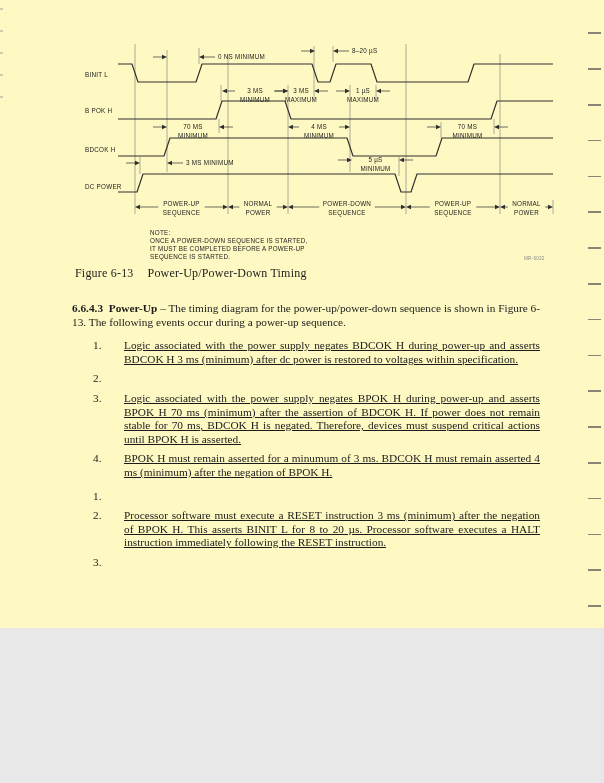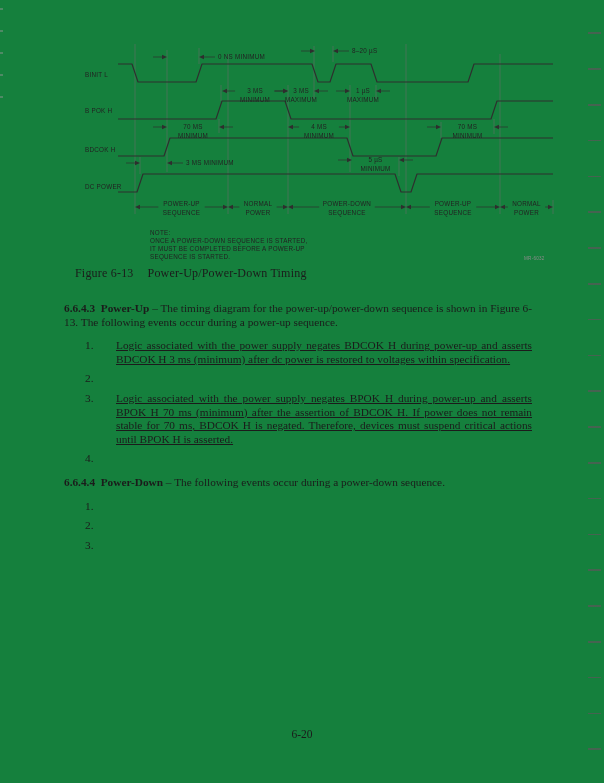--- a/index.html
+++ b/index.html
@@ -1,21 +1,21 @@
 <!DOCTYPE html>
 <html><head>
 <meta charset="utf-8">
 <style>
   html,body{margin:0;padding:0;background:#e8e8e8;}
-  .page{position:relative;width:604px;height:783px;background:#15803d;overflow:hidden;
+  .page{position:relative;width:604px;height:628px;background:#fef9c3;overflow:hidden;
         font-family:"Liberation Serif",serif;color:#1b1b1b;}
   #figure-svg{position:absolute;top:0;left:0;}
   .caption{position:absolute;top:266px;left:75px;font-size:12px;letter-spacing:.2px;}
   .caption .cap-title{margin-left:14px;}
-  #sections{position:absolute;top:302px;left:64px;width:468px;font-size:11.3px;
+  #sections{position:absolute;top:302px;left:72px;width:468px;font-size:11.3px;
             line-height:13.6px;text-align:justify;}
   #sections p{margin:0;}
   .sec{padding-top:0;}
   .sec + .sec{padding-top:4px;}
   .h{margin:0 0 10px 0 !important;}
   .b{font-weight:bold;}
   .item{display:flex;padding-left:21px;margin-bottom:6px;}
   .item .num{width:31px;flex:none;}
   .item .body{flex:1;text-decoration:underline;}
   .item .body p + p{margin-top:7px !important;}
@@ -214,31 +214,36 @@
           <div class="num">2.</div>
         </div>
         <div class="item">
           <div class="num">3.</div>
           <div class="body">
             <p>Logic associated with the power supply negates BPOK H during power-up and asserts BPOK H 70 ms (minimum) after the assertion of BDCOK H. If power does not remain stable for 70 ms, BDCOK H is negated. Therefore, devices must suspend critical actions until BPOK H is asserted.</p>
           </div>
         </div>
         <div class="item">
           <div class="num">4.</div>
+          <div class="body">
+            <p>BPOK H must remain asserted for a minumum of 3 ms. BDCOK H must remain asserted 4 ms (minimum) after the negation of BPOK H.</p>
+          </div>
         </div>
       </div>
       <div class="sec">
-        <p class="h"><span class="b">6.6.4.4&nbsp;&nbsp;</span><span class="b">Power-Down</span><span> – The following events occur during a power-down sequence.</span></p>
         <div class="item">
           <div class="num">1.</div>
           <div class="body">
           </div>
         </div>
         <div class="item">
           <div class="num">2.</div>
+          <div class="body">
+            <p>Processor software must execute a RESET instruction 3 ms (minimum) after the negation of BPOK H. This asserts BINIT L for 8 to 20 µs. Processor software executes a HALT instruction immediately following the RESET instruction.</p>
+          </div>
         </div>
         <div class="item">
           <div class="num">3.</div>
         </div>
       </div>
     </div>
 
   <div class="pageno">6-20</div>
 
   <div class="edge-right"></div>

